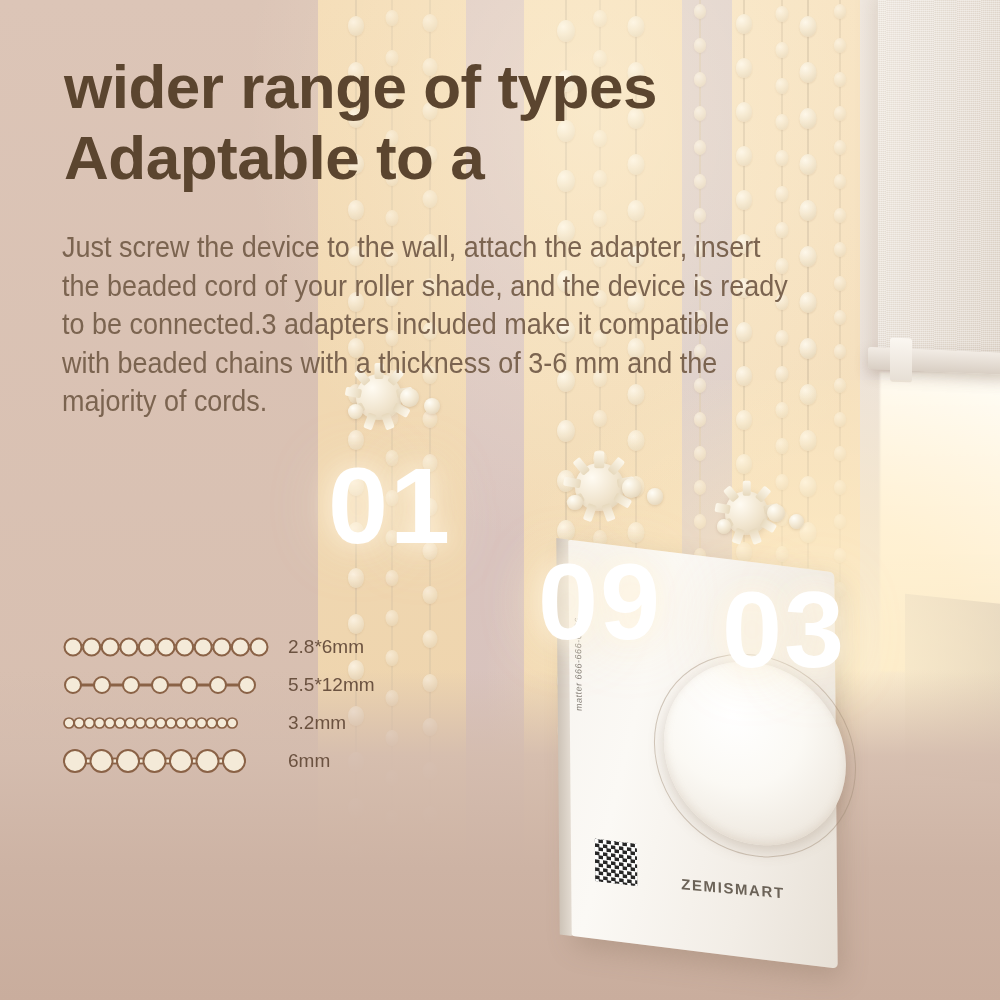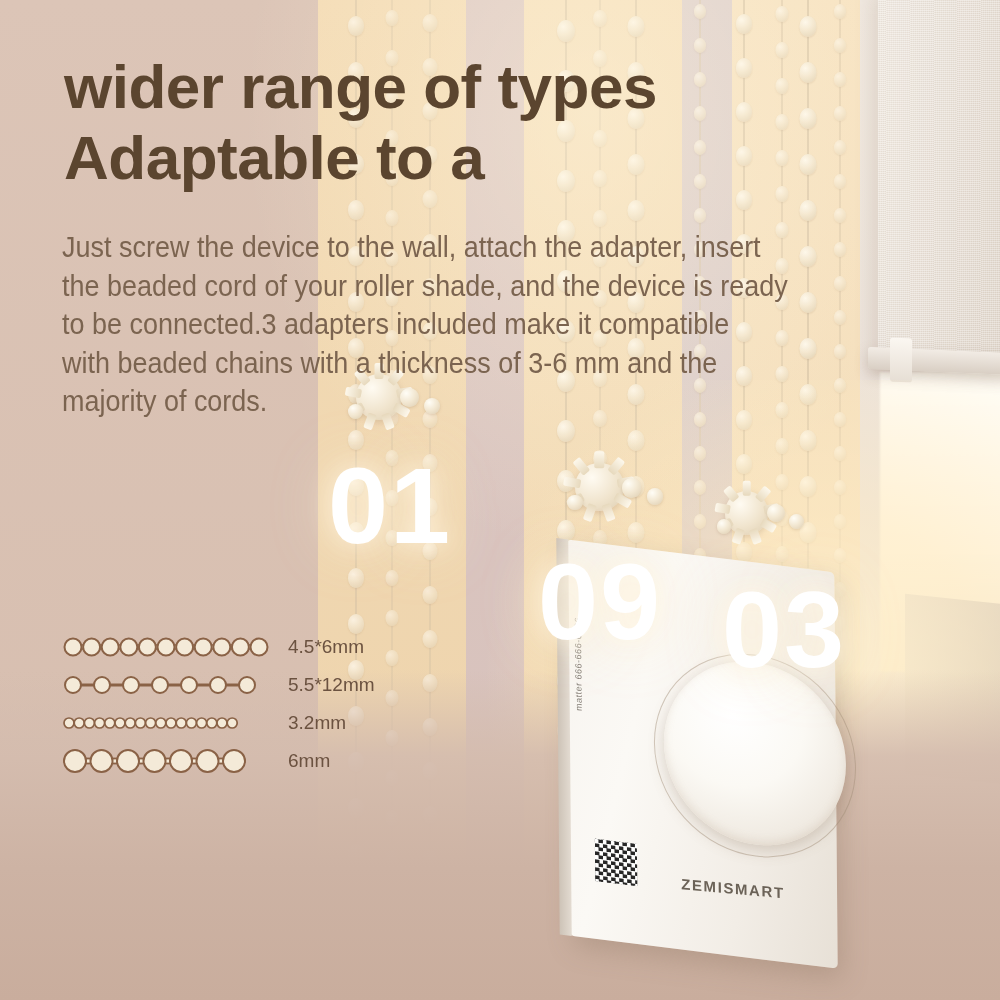--- a/index.html
+++ b/index.html
@@ -610,21 +610,21 @@
               <rect x="129.10000000000002" y="15" width="5.600000000000001" height="4" fill="#f4ead8" stroke="#8a6246" stroke-width="1.6"></rect>
               <circle cx="122.60000000000001" cy="17" r="8.5" fill="#f4ead8" stroke="#8a6246" stroke-width="2"></circle>
               <rect x="147.70000000000002" y="15" width="5.600000000000001" height="4" fill="#f4ead8" stroke="#8a6246" stroke-width="1.6"></rect>
               <circle cx="141.20000000000002" cy="17" r="8.5" fill="#f4ead8" stroke="#8a6246" stroke-width="2"></circle>
               <rect x="166.3" y="15" width="5.600000000000001" height="4" fill="#f4ead8" stroke="#8a6246" stroke-width="1.6"></rect>
               <circle cx="159.8" cy="17" r="8.5" fill="#f4ead8" stroke="#8a6246" stroke-width="2"></circle>
               <rect x="184.9" y="15" width="5.600000000000001" height="4" fill="#f4ead8" stroke="#8a6246" stroke-width="1.6"></rect>
               <circle cx="178.4" cy="17" r="8.5" fill="#f4ead8" stroke="#8a6246" stroke-width="2"></circle>
               <circle cx="197" cy="17" r="8.5" fill="#f4ead8" stroke="#8a6246" stroke-width="2"></circle>
             </svg></div>
-          <div class="legend-label">4.5*6mm</div>
+          <div class="legend-label">2.8*6mm</div>
         </div>
         <div class="legend-row">
           <div class="legend-art"><svg width="218" height="34" viewBox="0 0 218 34">
               <line x1="11" y1="17" x2="40" y2="17" stroke="#8a6246" stroke-width="3"></line>
               <line x1="40" y1="17" x2="69" y2="17" stroke="#8a6246" stroke-width="3"></line>
               <line x1="69" y1="17" x2="98" y2="17" stroke="#8a6246" stroke-width="3"></line>
               <line x1="98" y1="17" x2="127" y2="17" stroke="#8a6246" stroke-width="3"></line>
               <line x1="127" y1="17" x2="156" y2="17" stroke="#8a6246" stroke-width="3"></line>
               <line x1="156" y1="17" x2="185" y2="17" stroke="#8a6246" stroke-width="3"></line>
               <circle cx="11" cy="17" r="8" fill="#f4ead8" stroke="#8a6246" stroke-width="2"></circle>

